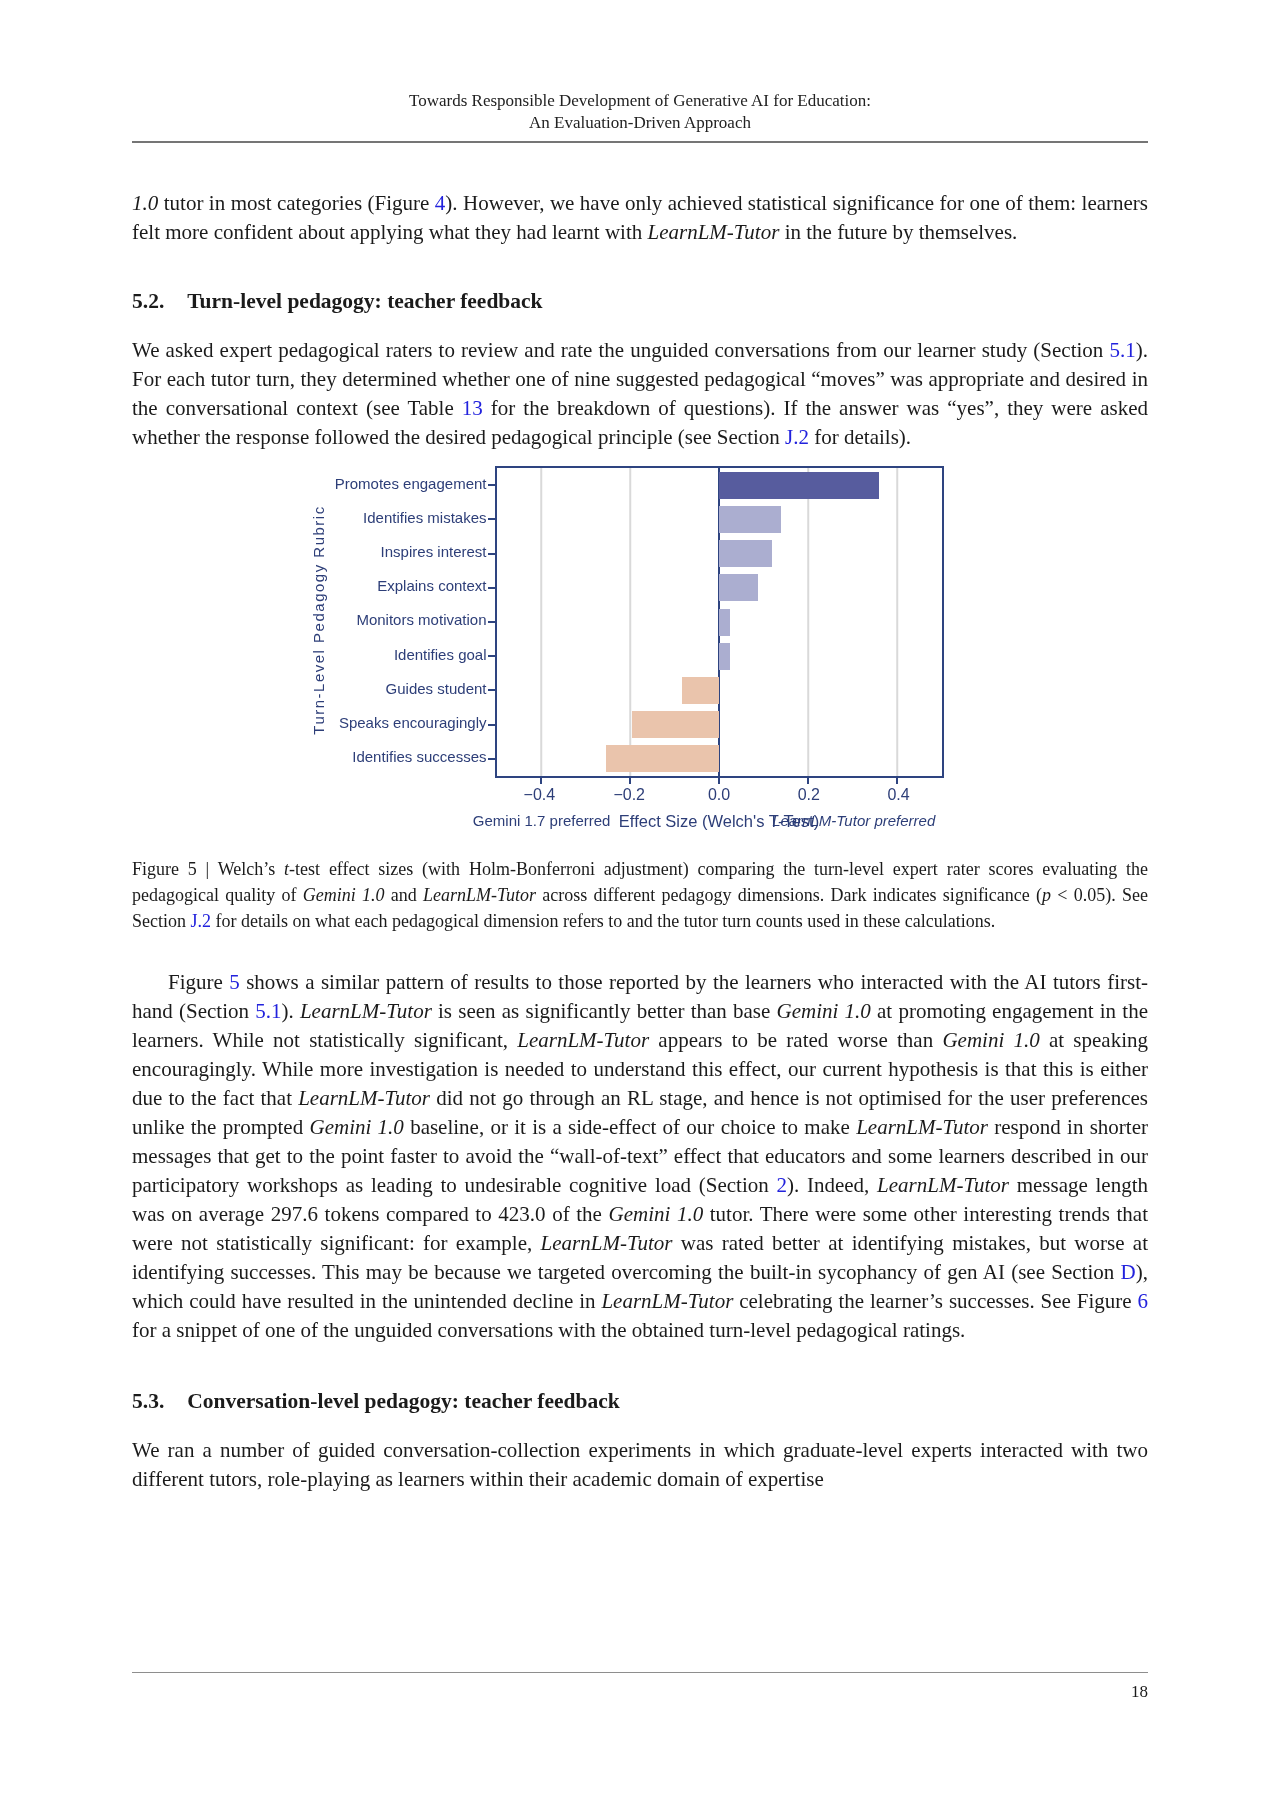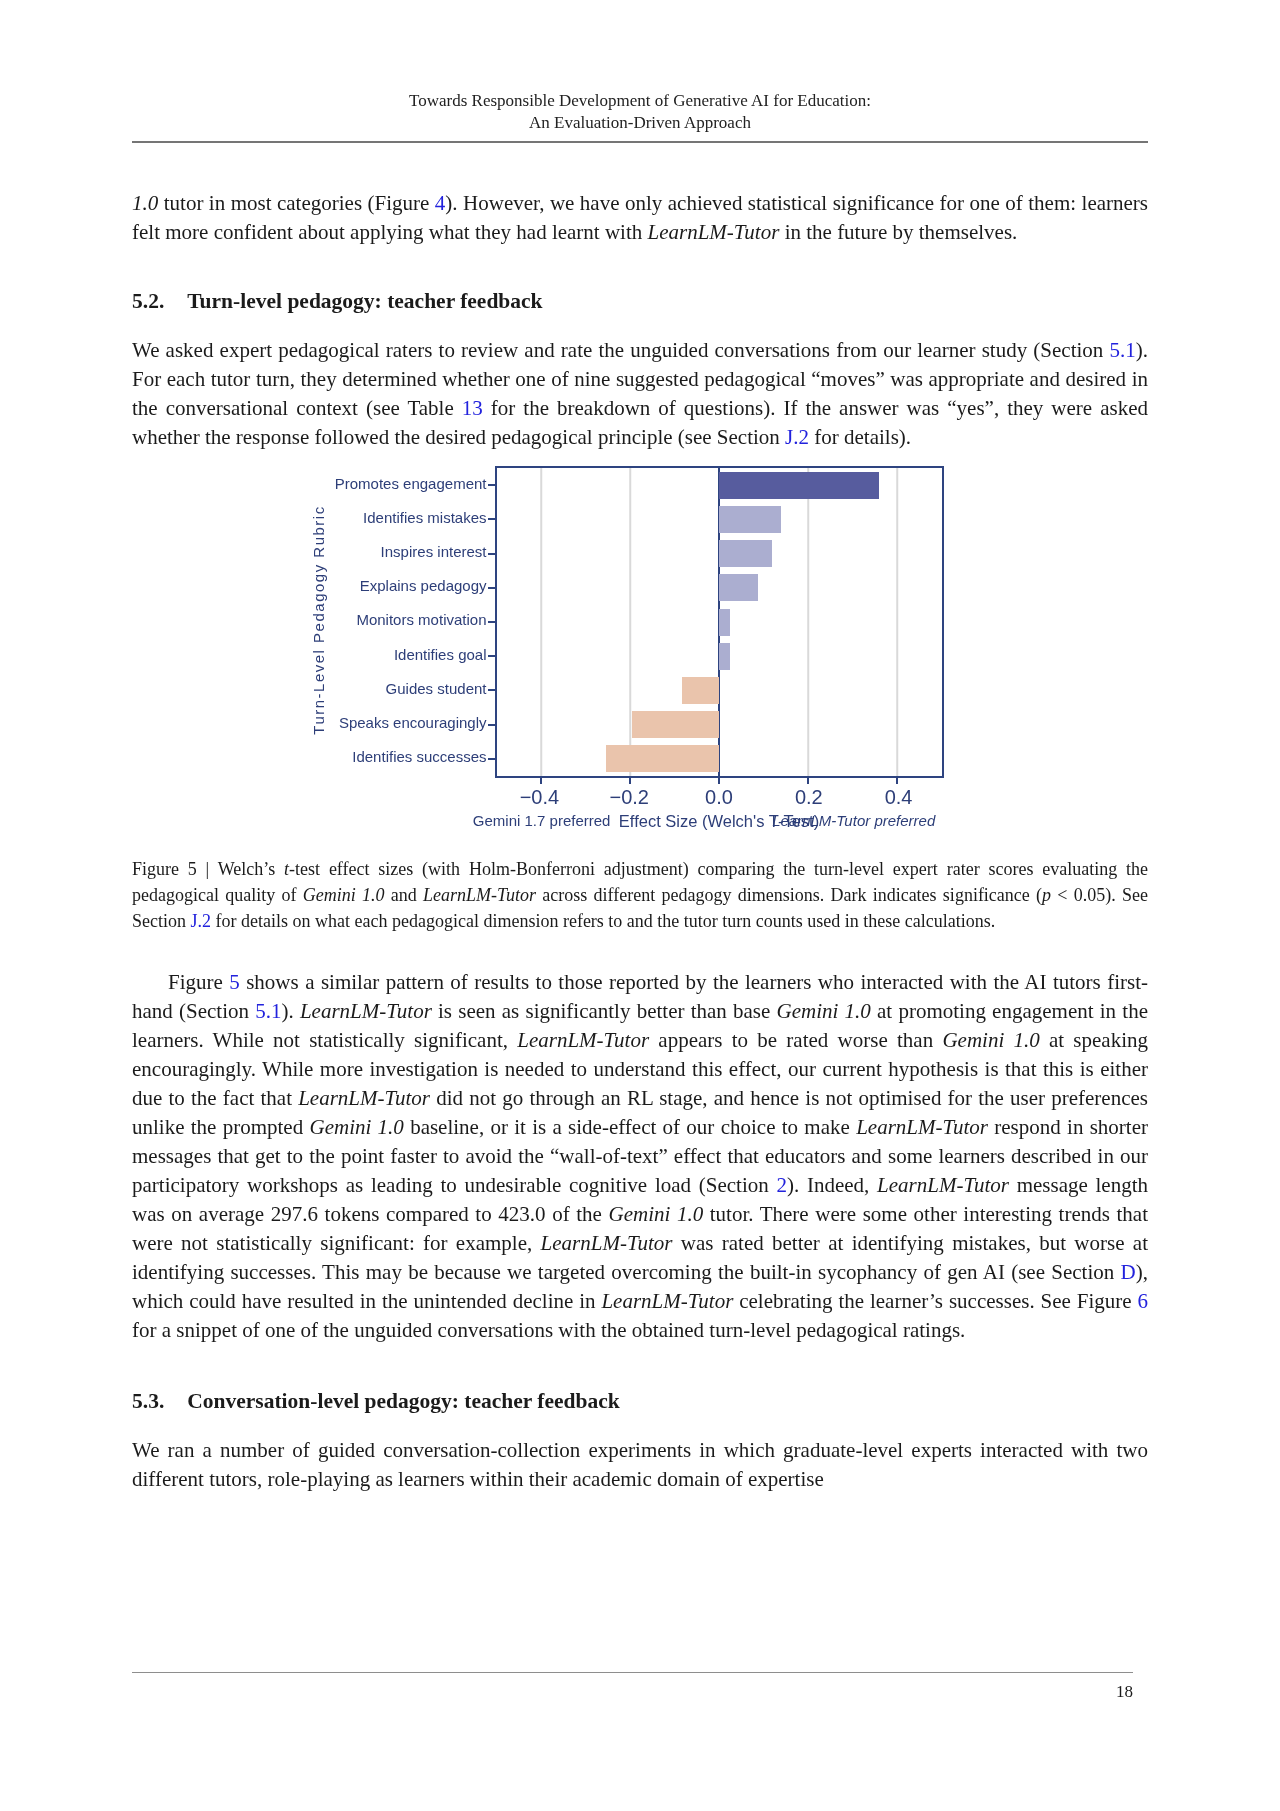--- a/index.html
+++ b/index.html
@@ -38,31 +38,31 @@
   .cat{flex:1;display:flex;align-items:center;justify-content:flex-end;
        padding-right:8px;font-size:15px;white-space:nowrap;}
   .plot-col{width:449px;}
   .plot{position:relative;width:449px;height:312px;border:2px solid var(--axis);
         background:#fff;overflow:visible;}
   .grid{position:absolute;top:0;bottom:0;width:1.5px;background:var(--grid);transform:translateX(-50%);}
   .zero{position:absolute;top:0;bottom:0;width:2px;background:var(--axis);transform:translateX(-50%);}
   .bar{position:absolute;height:27px;}
   .tickmark{position:absolute;bottom:-8px;width:2px;height:6px;background:var(--axis);transform:translateX(-50%);}
   .ytick{position:absolute;left:-9px;width:7px;height:2px;background:var(--axis);transform:translateY(-50%);}
-  .xticks{position:relative;height:26px;margin-top:8px;font-size:20px;}
+  .xticks{position:relative;height:26px;margin-top:8px;font-size:16px;}
   .ticklabel{position:absolute;transform:translateX(-50%);white-space:nowrap;}
   .axis-captions{position:relative;height:24px;font-size:15px;}
   .cap{position:absolute;transform:translateX(-50%);white-space:nowrap;}
   .cap.left{left:10.5%;}
   .cap.mid{left:50%;font-size:16.5px;}
   .cap.right{left:80%;font-style:italic;}
   
   .fig-caption{margin-top:20px;font-size:18px;line-height:26px;text-align:justify;}
   
-  .footer{position:absolute;left:132px;right:147px;top:1672px;}
+  .footer{position:absolute;left:132px;right:132px;top:1672px;}
   .footer-rule{border:0;border-top:1.5px solid #8e8e8e;}
   .pagenum{display:block;text-align:right;font-size:17px;margin-top:9px;}
 </style>
 </head>
 <body>
 
 <div class="page">
 
   <div class="hdr">
     <div>Towards Responsible Development of Generative AI for Education:</div>
@@ -80,21 +80,21 @@
 
   <figure class="figure">
     <div class="chart">
       <div class="ylabel-col">
         <span class="ylabel">Turn-Level Pedagogy Rubric</span>
       </div>
       <div class="labels-col">
           <div class="cat">Promotes engagement</div>
           <div class="cat">Identifies mistakes</div>
           <div class="cat">Inspires interest</div>
-          <div class="cat">Explains pedagogy</div>
+          <div class="cat">Explains context</div>
           <div class="cat">Monitors motivation</div>
           <div class="cat">Identifies goal</div>
           <div class="cat">Guides student</div>
           <div class="cat">Speaks encouragingly</div>
           <div class="cat">Identifies successes</div>
         </div>
       <div class="plot-col">
         <div class="plot">
             <div class="grid" style="left: 10%;"></div>
             <div class="tickmark" style="left: 10%;"></div>

